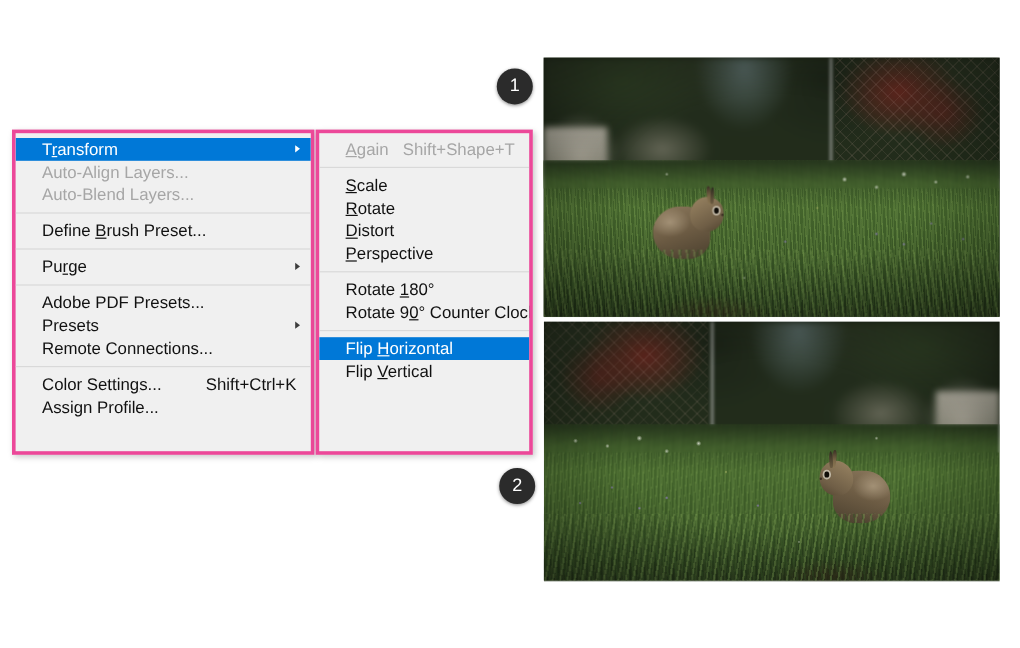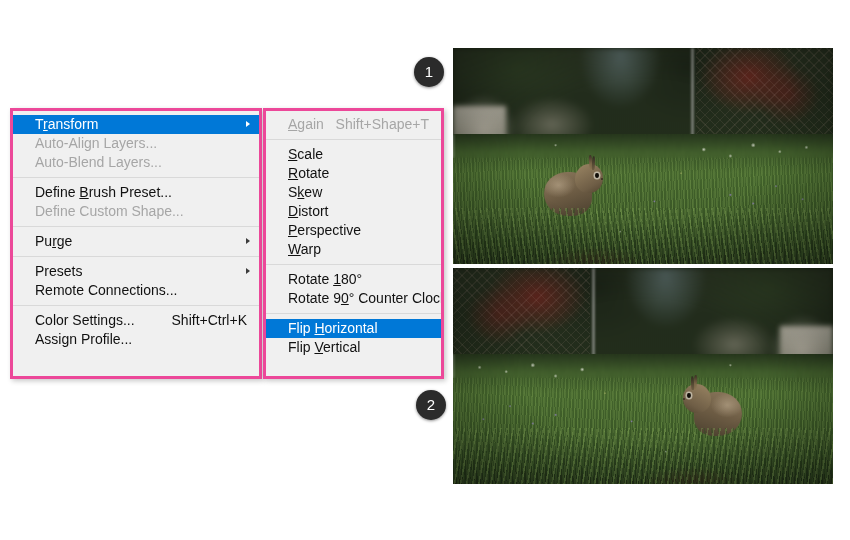--- a/index.html
+++ b/index.html
@@ -230,33 +230,33 @@
       <span>Auto-Blend Layers...</span>
     </div>
 
     <div class="sep"></div>
 
     <div class="menu-item">
       <span>Define <span class="mn">B</span>rush Preset...</span>
     </div>
 
 
-    <div class="menu-item disabled">
-      <span>Define Custom Shape...</span>
-    </div>
 
     <div class="sep"></div>
 
     <div class="menu-item">
       <span>Pu<span class="mn">rg</span>e</span>
       <span class="arrow"></span>
     </div>
 
     <div class="sep"></div>
 
+    <div class="menu-item">
+      <span>Adobe PDF Presets...</span>
+    </div>
 
     <div class="menu-item">
       <span>Presets</span>
       <span class="arrow"></span>
     </div>
 
     <div class="menu-item">
       <span>Remote Connections...</span>
     </div>
 
@@ -284,30 +284,24 @@
 
     <div class="sep"></div>
 
     <div class="menu-item">
       <span><span class="mn">S</span>cale</span>
     </div>
     <div class="menu-item">
       <span><span class="mn">R</span>otate</span>
     </div>
     <div class="menu-item">
-      <span>S<span class="mn">k</span>ew</span>
-    </div>
-    <div class="menu-item">
       <span><span class="mn">D</span>istort</span>
     </div>
     <div class="menu-item">
       <span><span class="mn">P</span>erspective</span>
-    </div>
-    <div class="menu-item">
-      <span><span class="mn">W</span>arp</span>
     </div>
 
     <div class="sep"></div>
 
     <div class="menu-item">
       <span>Rotate <span class="mn">1</span>80°</span>
     </div>
     <div class="menu-item">
       <span>Rotate 9<span class="mn">0</span>° Counter Clockwise</span>
     </div>

